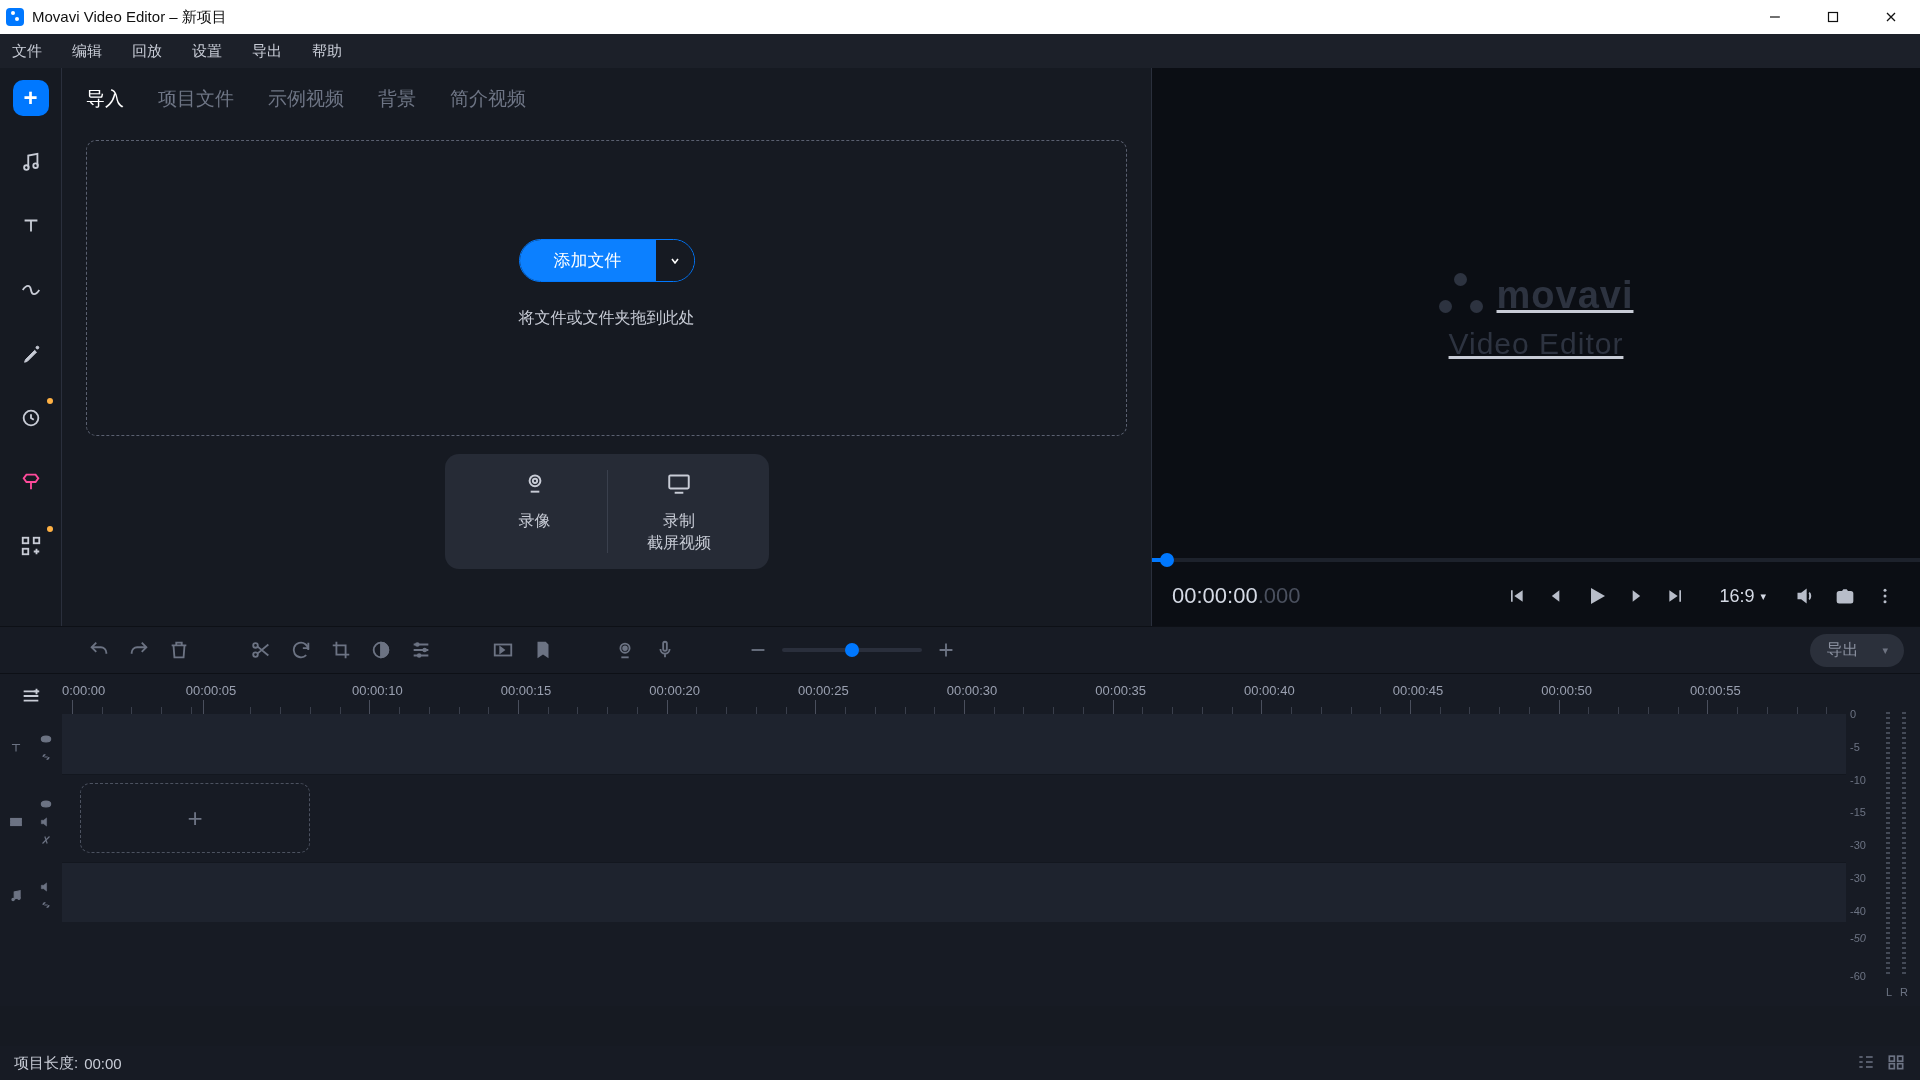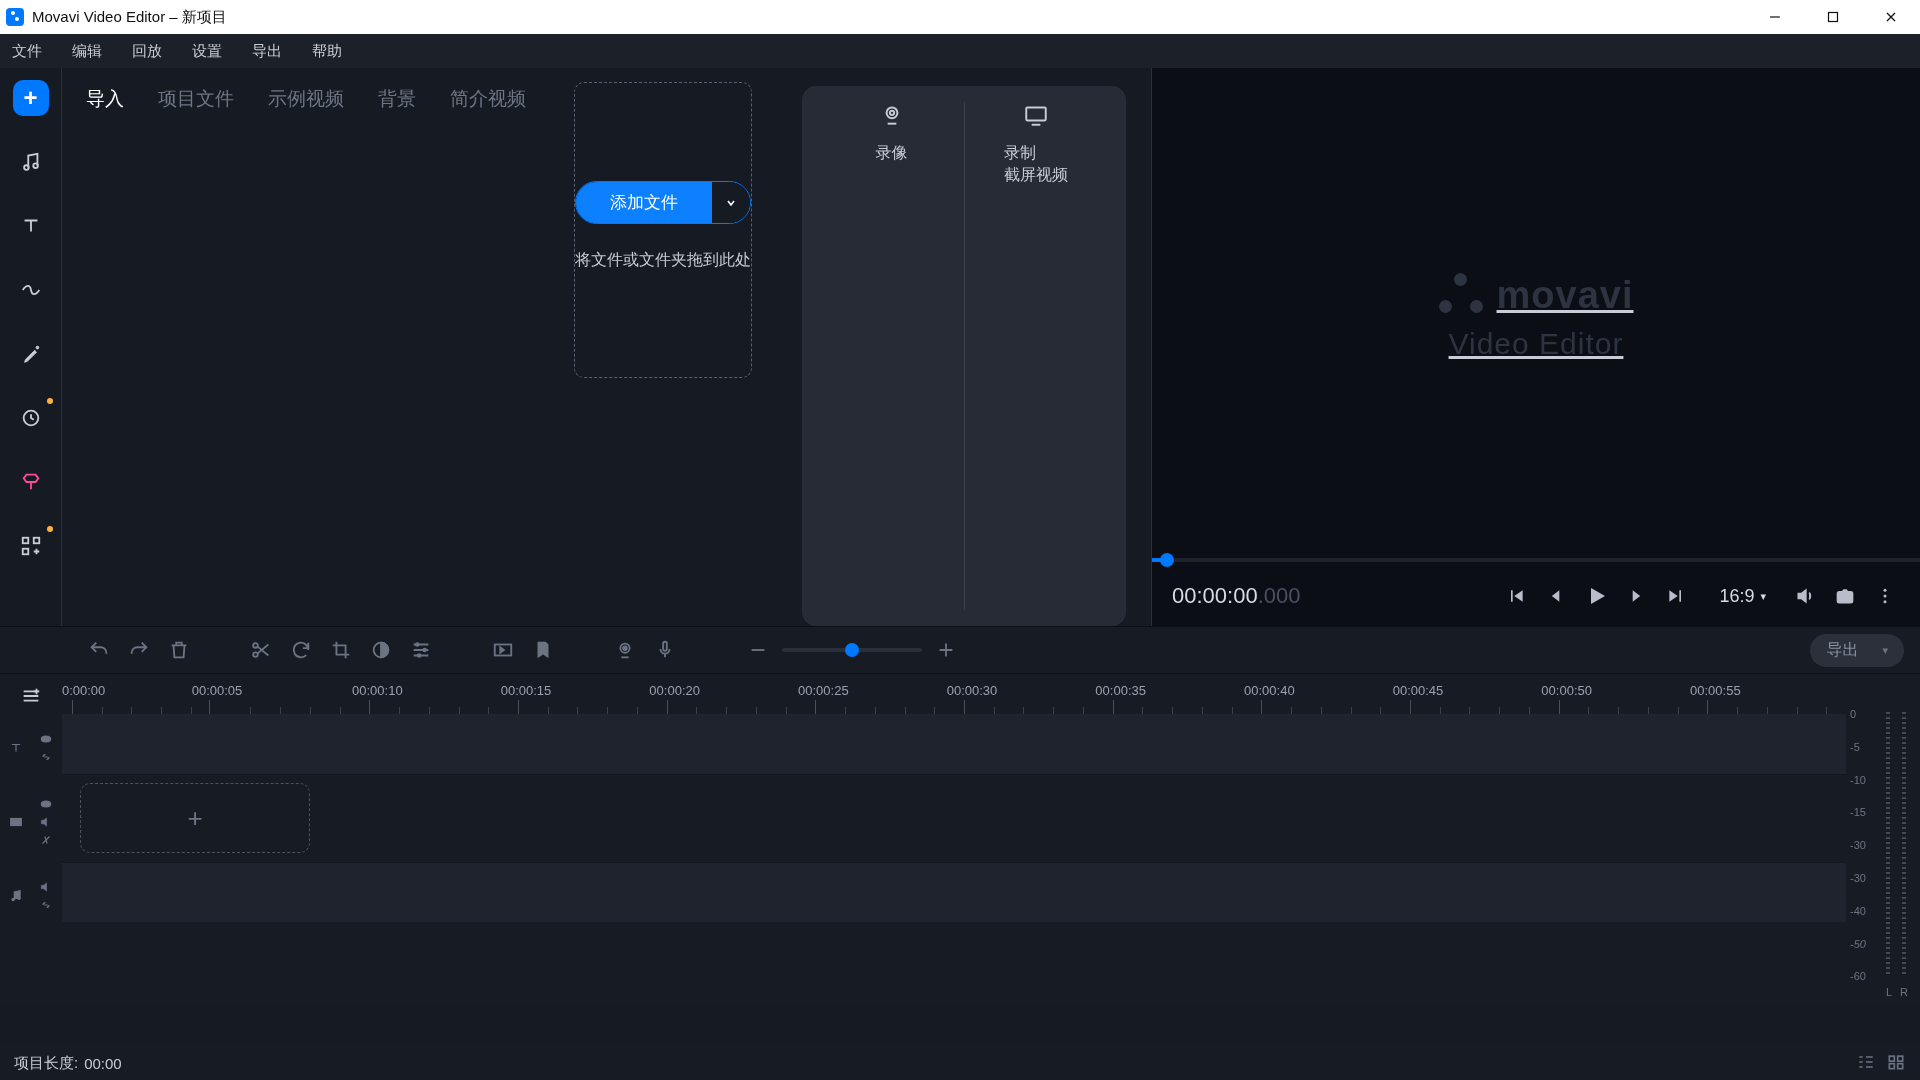--- a/index.html
+++ b/index.html
@@ -107,21 +107,21 @@
   .sidebar .sb-item.active { color: var(--magenta); }
   .sidebar .sb-item .dot {
     position:absolute; top:-2px; right:-4px;
     width:6px;height:6px; background:var(--orange);
     border-radius:50%;
   }
   .sidebar svg { width:22px; height:22px; stroke:currentColor; }
 
   .center {
     flex:1;
-    display:flex; flex-direction:row;
+    display:flex; flex-direction:column;
     padding: 0;
     border-right: 1px solid var(--border);
     min-width: 0;
   }
   .tabs {
     display:flex; gap: 34px;
     padding: 18px 24px 14px 24px;
     font-size: 19px;
   }
   .tabs .tab { color: var(--text-dim); cursor:pointer; }
@@ -164,21 +164,21 @@
     margin: 18px auto 0 auto;
     display:flex;
     background: #262b36;
     border-radius: 14px;
     padding: 16px 18px;
     gap: 0;
     width: fit-content;
   }
   .capture-item {
     width: 144px;
-    text-align:left;
+    text-align:center;
     padding: 0 8px;
     border-left: 1px solid #3a404d;
     display:flex; flex-direction:column; align-items:center;
     cursor:pointer;
   }
   .capture-item:first-child { border-left: none; }
   .capture-item svg { width:26px; height:26px; stroke:#c8ccd6; }
   .capture-item .cap-label { margin-top: 14px; font-size: 16px; line-height: 1.35; }
 
   .preview {
@@ -800,21 +800,21 @@
 
   <div class="tl-body">
     <div class="ruler" id="ruler">
         <div class="tick" style="left: 10px;">
           <div class="lbl">00:00:00</div>
         </div>
         <div class="minor" style="left: 39.7333px;"></div>
         <div class="minor" style="left: 69.4667px;"></div>
         <div class="minor" style="left: 99.2px;"></div>
         <div class="minor" style="left: 128.933px;"></div>
-        <div class="tick" style="left: 147px;">
+        <div class="tick" style="left: 141px;">
           <div class="lbl">00:00:05</div>
         </div>
         <div class="minor" style="left: 188.4px;"></div>
         <div class="minor" style="left: 218.133px;"></div>
         <div class="minor" style="left: 247.867px;"></div>
         <div class="minor" style="left: 277.6px;"></div>
         <div class="tick" style="left: 307.333px;">
           <div class="lbl">00:00:10</div>
         </div>
         <div class="minor" style="left: 337.067px;"></div>
@@ -896,21 +896,21 @@
     <div class="bar"></div>
     <div class="bar right"></div>
     <div id="meter-labels">
         <div class="label" style="top: 34px;">0</div>
         <div class="label" style="top: 66.75px;">-5</div>
         <div class="label" style="top: 99.5px;">-10</div>
         <div class="label" style="top: 132.25px;">-15</div>
         <div class="label" style="top: 165px;">-30</div>
         <div class="label" style="top: 197.75px;">-30</div>
         <div class="label" style="top: 230.5px;">-40</div>
-        <div class="label" style="top: 264px; font-style: italic;">-50</div>
+        <div class="label" style="top: 258px; font-style: italic;">-50</div>
         <div class="label" style="top: 296px;">-60</div>
       </div>
     <div class="lr" style="right:28px">L</div>
     <div class="lr" style="right:12px">R</div>
   </div>
 </div>
 
 <div class="statusbar">
   <span>项目长度:</span>
   <span style="width:6px"></span>

